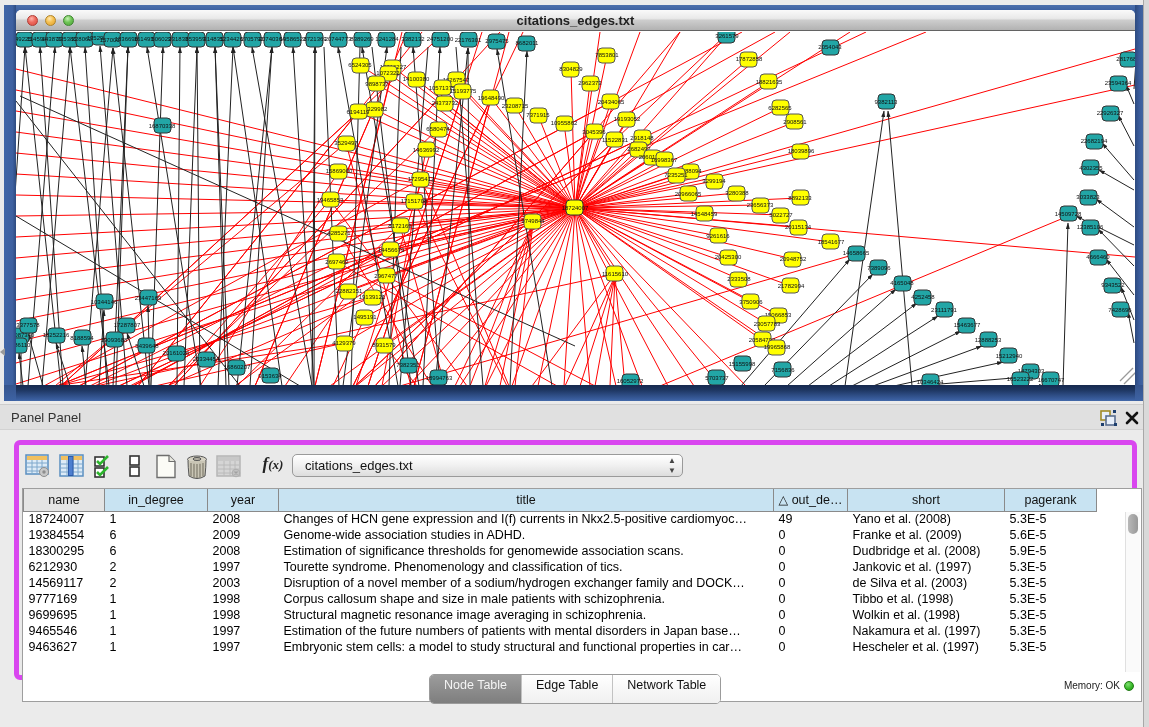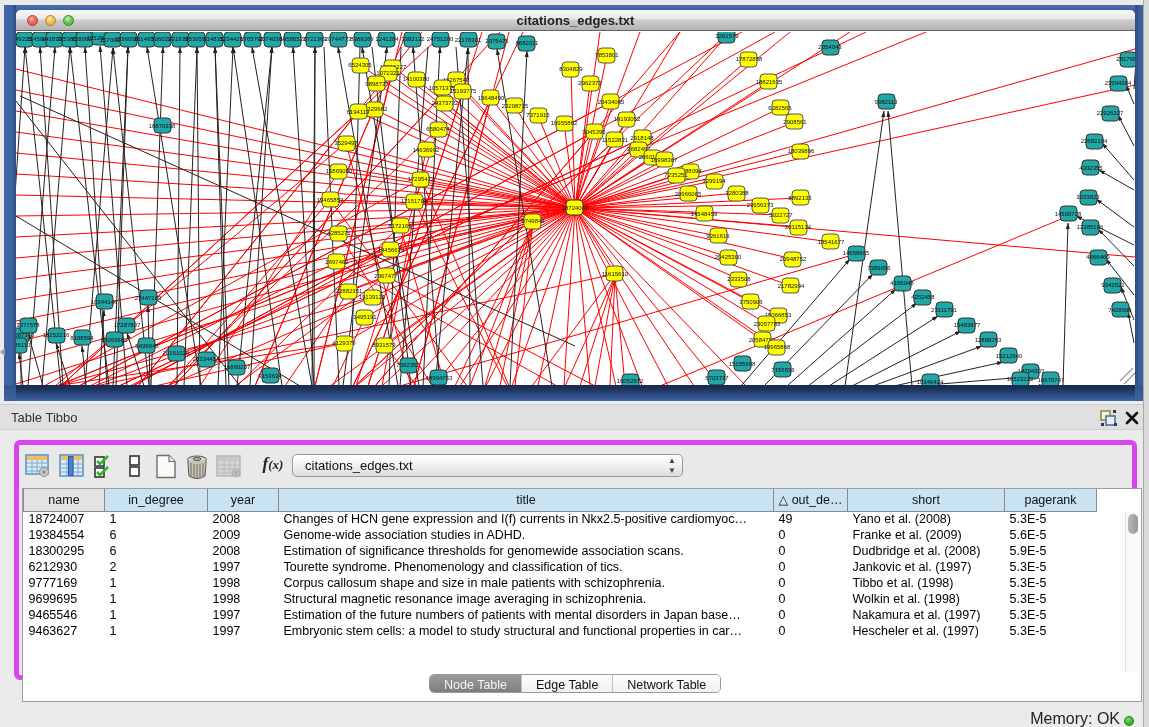--- a/index.html
+++ b/index.html
@@ -62,29 +62,29 @@
 table { border-collapse:collapse; table-layout:fixed; width:1073px; font-size:12.5px; }
 th { height:22px; background:#c8e3f2; border:1px solid #8a8a8a; border-top:none; font-weight:normal; font-size:12.5px; color:#111; text-align:center; padding:0; }
 th.c1 { background:#e4e4e4; }
 td { height:16px; padding:0 0 0 5px; color:#000; white-space:nowrap; overflow:hidden; font-size:12.5px; }
 col.c1 { width:81px; } col.c2 { width:103px; } col.c3 { width:71px; }
 col.c4 { width:495px; } col.c5 { width:74px; } col.c6 { width:157px; } col.c7 { width:92px; }
 #vscroll { position:absolute; right:1px; top:23px; width:15px; height:160px; background:#fafafa; border-left:1px solid #e0e0e0; }
 #vscroll .thumb { position:absolute; left:2px; top:2px; width:10px; height:20px; background:linear-gradient(90deg,#b8b8b8,#989898); border-radius:5px; }
 
 
-#tabs { position:absolute; left:429px; top:674px; height:19px; display:flex;
+#tabs { position:absolute; left:429px; top:674px; height:30px; display:flex;
   border:1px solid #9b9b9b; border-radius:5px; overflow:hidden; background:#fff; }
 #tabs .tab { padding:0 14px; line-height:20px; font-size:12.5px; color:#111;
   background:linear-gradient(180deg,#ffffff,#f0f0f0); border-left:1px solid #c2c2c2; }
 #tabs .tab:first-child { border-left:none; }
 #tabs .sel { background:linear-gradient(180deg,#9c9c9c,#7e7e7e); color:#f4f4f4; }
 
 
-#status { position:absolute; right:15px; top:710px; font-size:16px; color:#222; }
+#status { position:absolute; right:15px; top:680px; font-size:10px; color:#222; }
 #status .dot { display:inline-block; width:10px; height:10px; border-radius:50%;
   background:radial-gradient(circle at 38% 30%,#7fe070,#35b425 60%,#259818); border:1px solid #1f7a12;
   vertical-align:-2px; margin-left:4px; }
 
 
 #larrow { position:absolute; left:0; top:348px; width:0; height:0;
   border-top:4px solid transparent; border-bottom:4px solid transparent; border-right:5px solid #9a9a9a; }
 </style></head>
 <body>
 <div id="page">
@@ -665,21 +665,21 @@
             <rect x="550" y="168" width="17" height="15" rx="4" fill="#ffff00" stroke="#333" stroke-width="1"></rect>
             <text x="559" y="178" font-size="6" text-anchor="middle" fill="#111" font-family="Liberation Sans,sans-serif">18724007</text>
           </g>
 <path d="M1104,349 l13,-13 M1108,352 l13,-13" stroke="#999" stroke-width="1.3" fill="none"></path>
 </svg></div>
   </div>
   <div id="rightstrip"></div>
   <div id="larrow"></div>
 
   <div id="tpheader">
-    <div class="t">Table Tibbo</div>
+    <div class="t">Panel Panel</div>
     <svg style="left:1098px" width="22" height="20" viewBox="0 0 22 20">
       <rect x="3" y="3" width="9" height="9" fill="#e8f0fa" stroke="#a08c28" stroke-width="1.6"></rect>
       <rect x="8" y="8" width="9" height="9" fill="#e8f0fa" stroke="#5a6f90" stroke-width="1.6"></rect>
       <rect x="15" y="2" width="3" height="3" fill="#1d3f6e"></rect>
       <rect x="3" y="15" width="3" height="3" fill="#1d3f6e"></rect>
       <rect x="16" y="15" width="3" height="3" fill="#1d3f6e"></rect>
     </svg>
     <svg style="left:1124px" width="16" height="20" viewBox="0 0 16 20">
       <path d="M3,5 L13,15 M13,5 L3,15" stroke="#111" stroke-width="2.6" stroke-linecap="round"></path>
     </svg>
@@ -790,20 +790,29 @@
               <td class="c6">Dudbridge et al. (2008)</td>
               <td class="c7">5.9E-5</td>
             </tr>
             <tr>
               <td class="c1">6212930</td>
               <td class="c2">2</td>
               <td class="c3">1997</td>
               <td class="c4">Tourette syndrome. Phenomenology and classification of tics.</td>
               <td class="c5">0</td>
               <td class="c6">Jankovic et al. (1997)</td>
+              <td class="c7">5.3E-5</td>
+            </tr>
+            <tr>
+              <td class="c1">14569117</td>
+              <td class="c2">2</td>
+              <td class="c3">2003</td>
+              <td class="c4">Disruption of a novel member of a sodium/hydrogen exchanger family and DOCK…</td>
+              <td class="c5">0</td>
+              <td class="c6">de Silva et al. (2003)</td>
               <td class="c7">5.3E-5</td>
             </tr>
             <tr>
               <td class="c1">9777169</td>
               <td class="c2">1</td>
               <td class="c3">1998</td>
               <td class="c4">Corpus callosum shape and size in male patients with schizophrenia.</td>
               <td class="c5">0</td>
               <td class="c6">Tibbo et al. (1998)</td>
               <td class="c7">5.3E-5</td>

